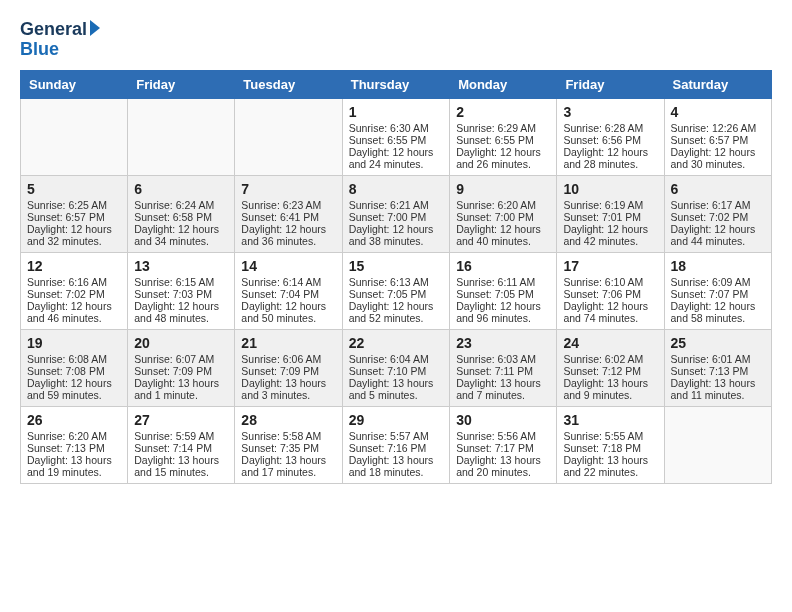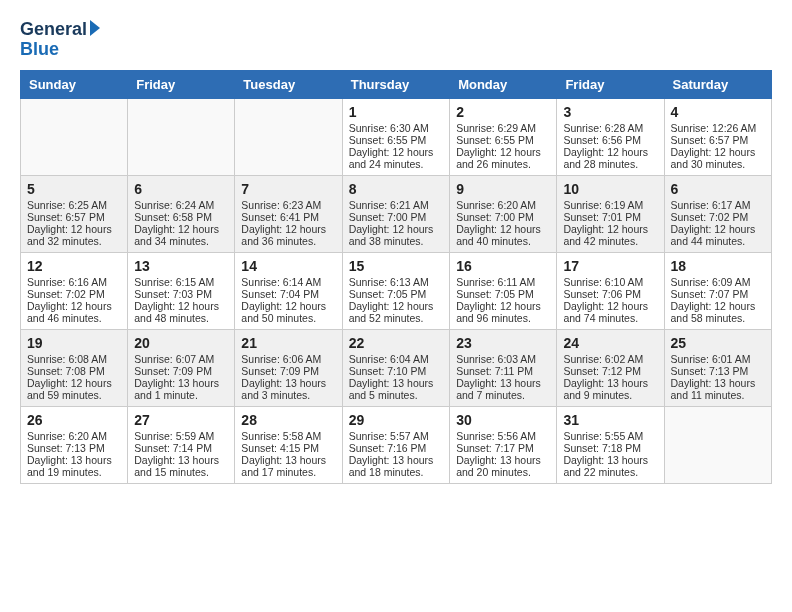--- a/index.html
+++ b/index.html
@@ -312,21 +312,21 @@
         <td>
           <span class="day-num">27</span>
           <div>Sunrise: 5:59 AM</div>
           <div>Sunset: 7:14 PM</div>
           <div>Daylight: 13 hours</div>
           <div>and 15 minutes.</div>
         </td>
         <td>
           <span class="day-num">28</span>
           <div>Sunrise: 5:58 AM</div>
-          <div>Sunset: 4:15 PM</div>
+          <div>Sunset: 7:35 PM</div>
           <div>Daylight: 13 hours</div>
           <div>and 17 minutes.</div>
         </td>
         <td>
           <span class="day-num">29</span>
           <div>Sunrise: 5:57 AM</div>
           <div>Sunset: 7:16 PM</div>
           <div>Daylight: 13 hours</div>
           <div>and 18 minutes.</div>
         </td>

